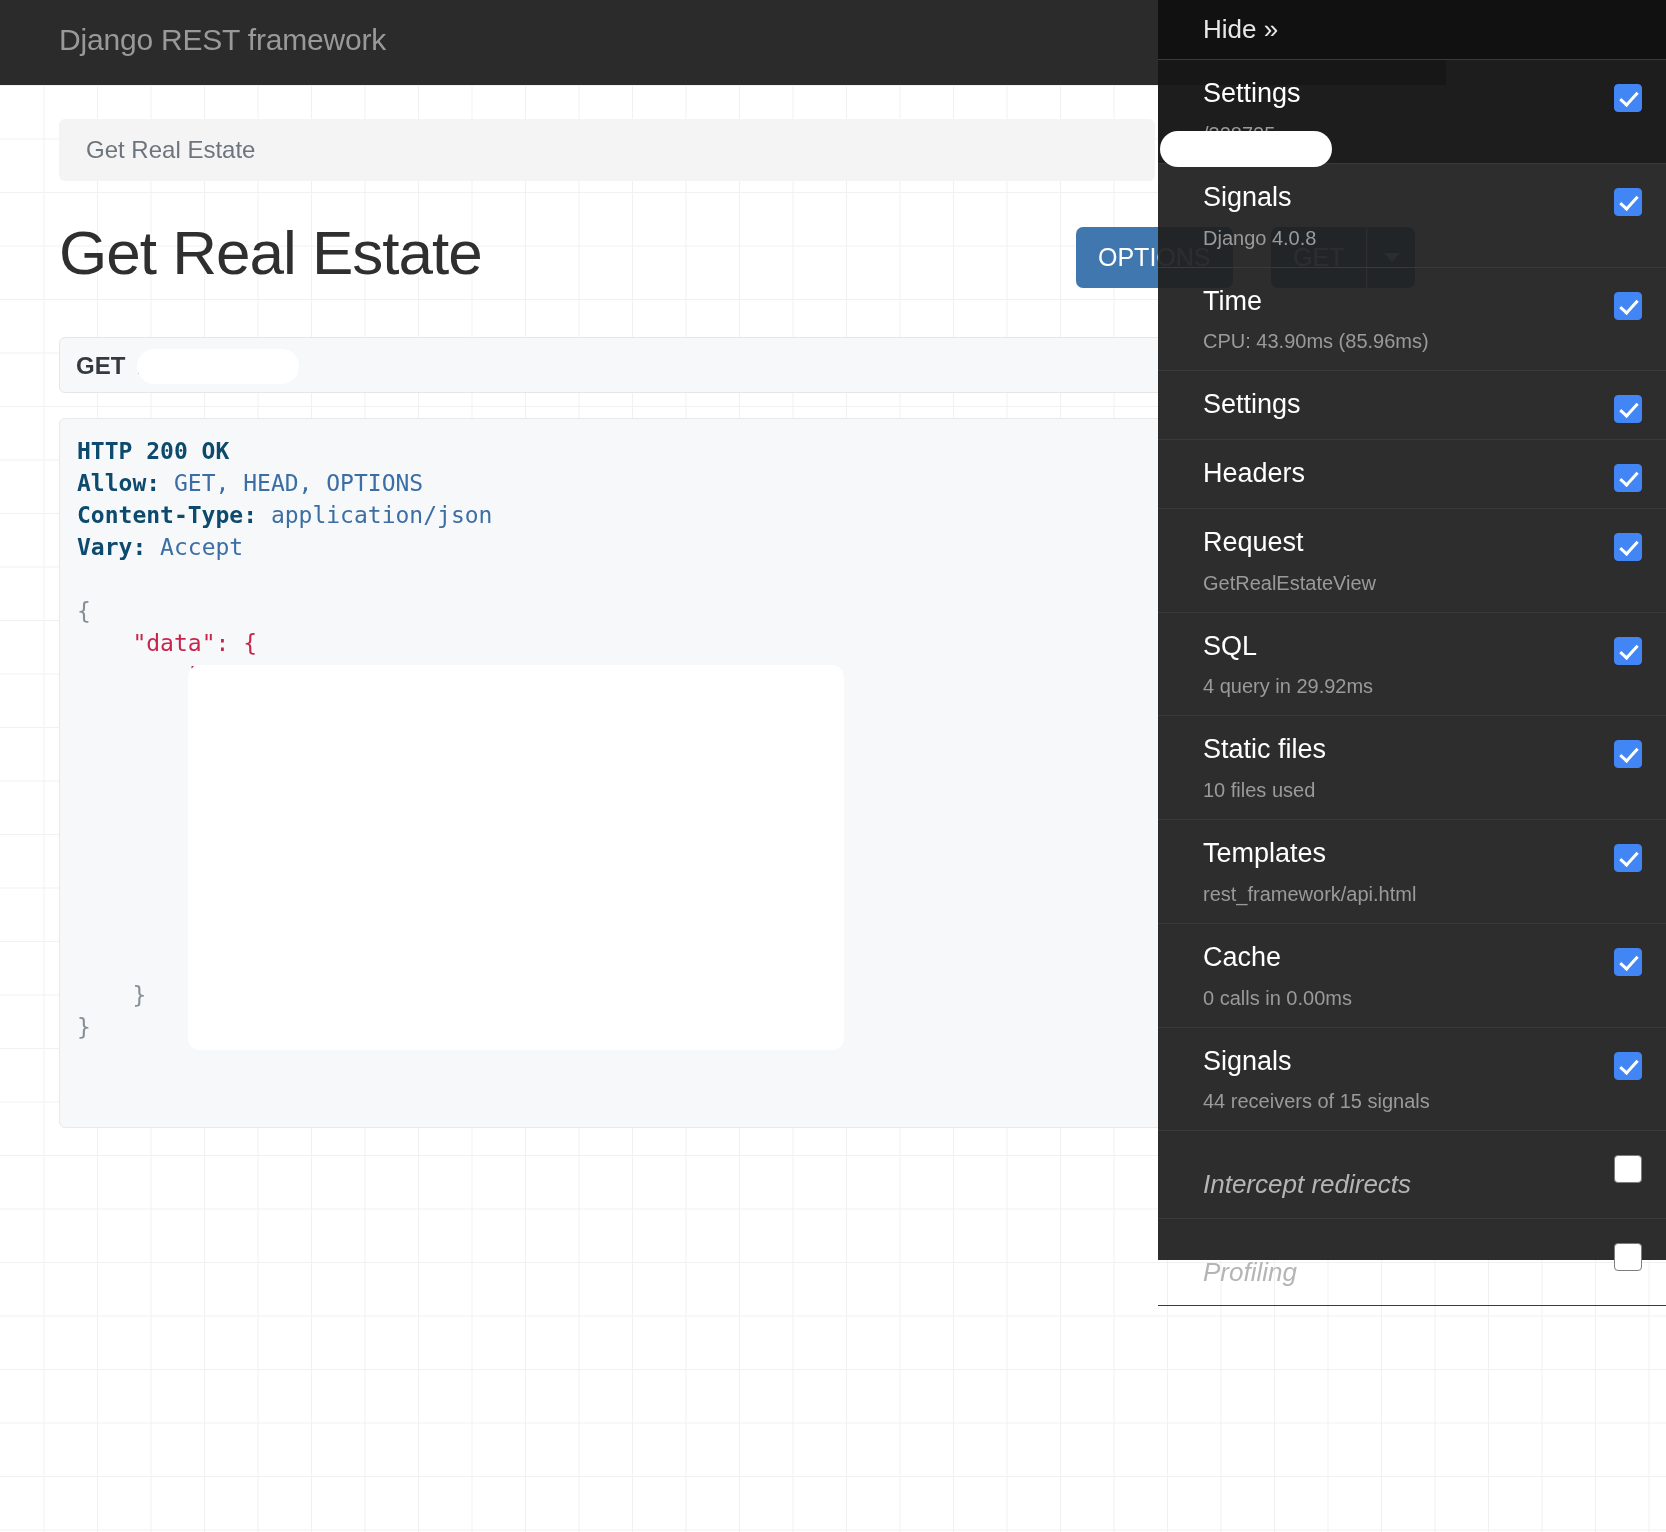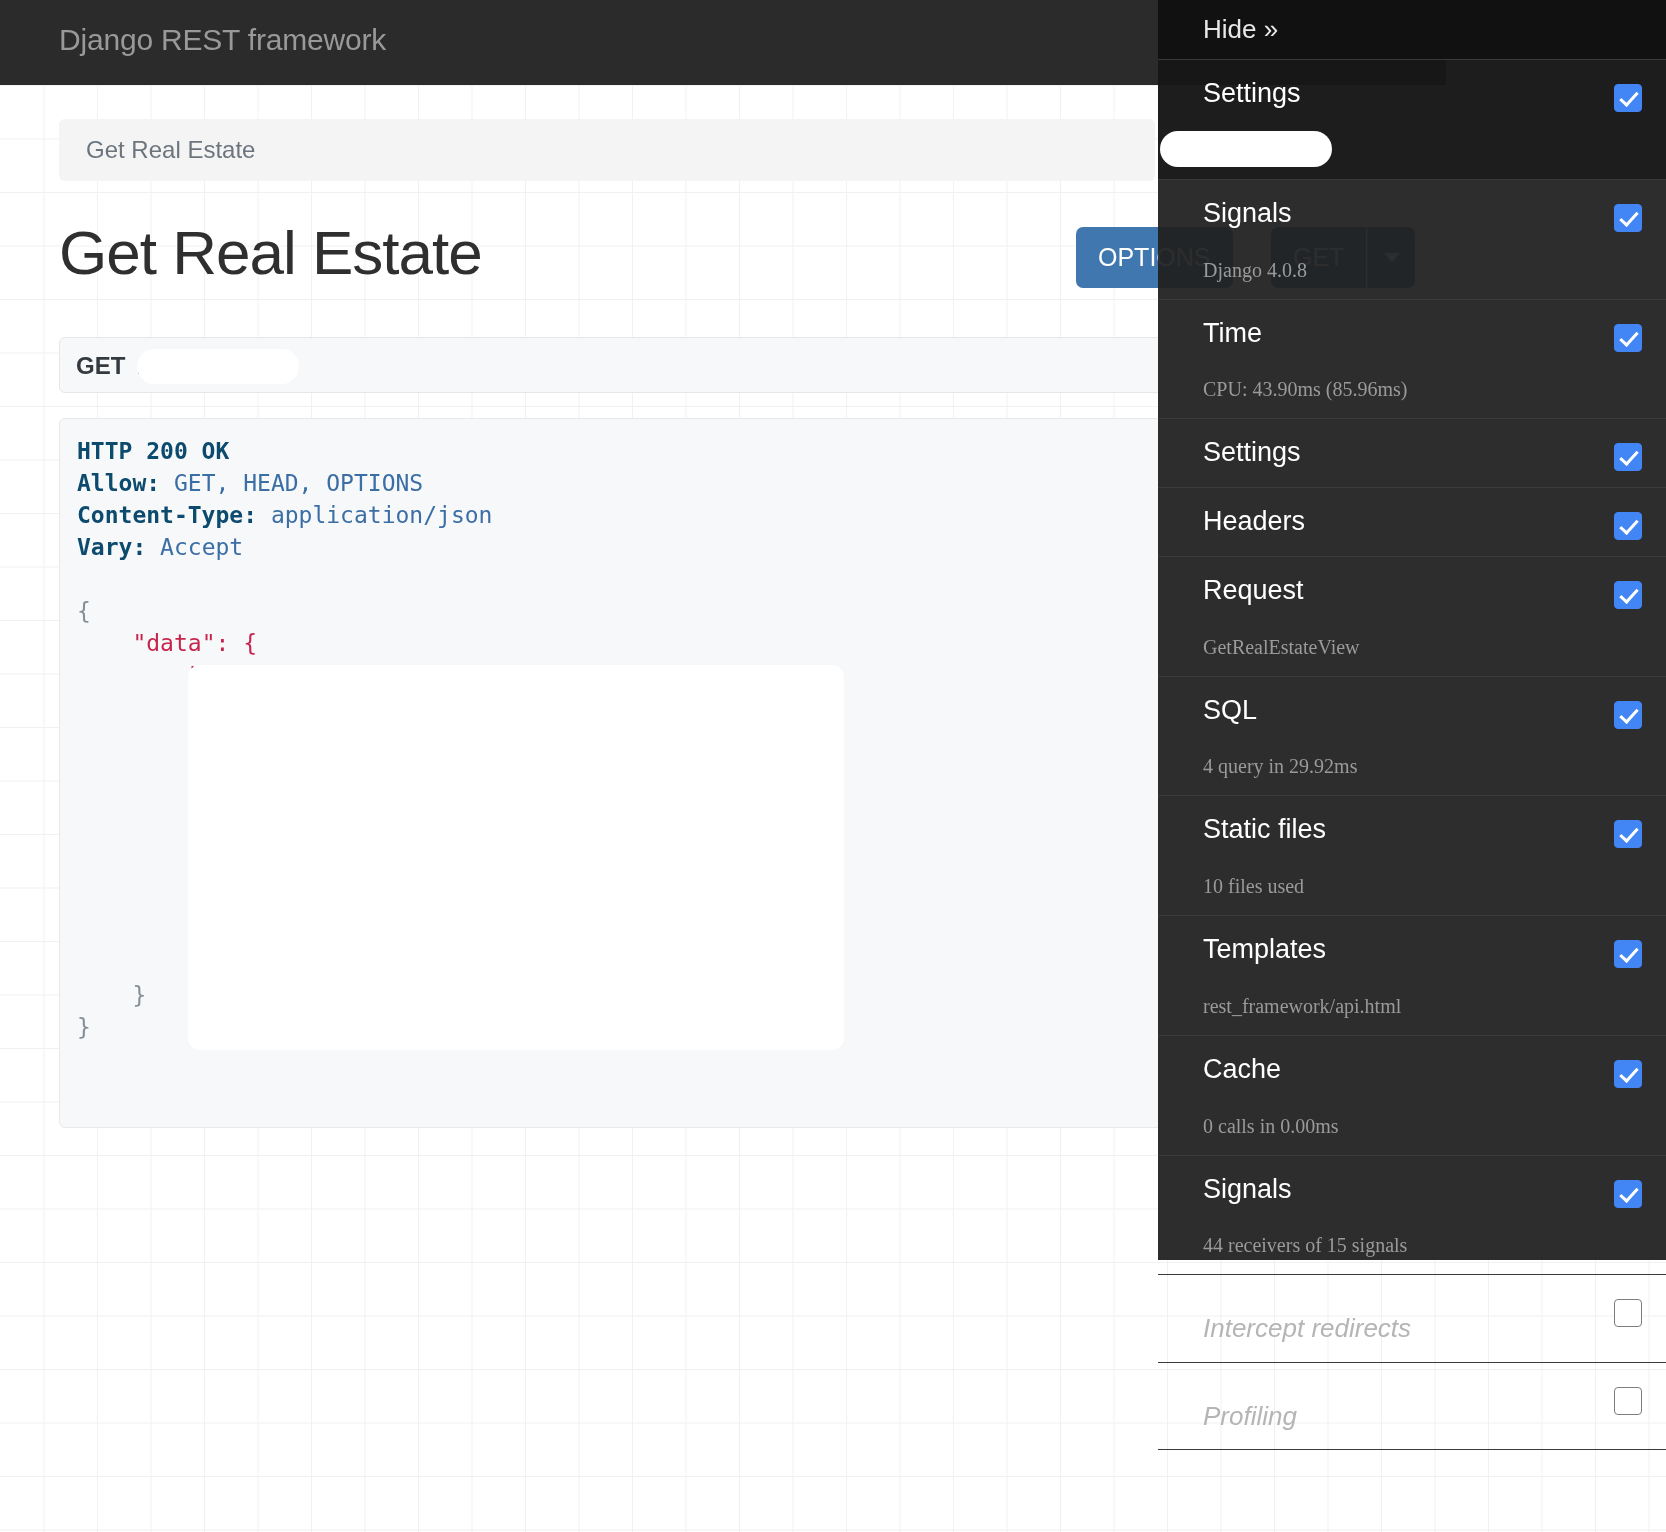--- a/index.html
+++ b/index.html
@@ -212,26 +212,25 @@
   }
   .ddt-panel.first { background: rgba(17,17,17,0.55); }
   .ddt-panel-title {
     font-size: 27px;
     font-weight: 400;
     color: #ffffff;
     line-height: 1.25;
     white-space: nowrap;
   }
   .ddt-panel-sub {
-    margin-top: 27px;
+    margin-top: 11px;
     font-size: 20px;
     color: #9a9a9a;
     line-height: 1.2;
     white-space: nowrap;
-    font-family: Liberation Serif, serif;
   }
   .ddt-panel.disabled .ddt-panel-title {
     font-style: italic;
     color: #b5b5b5;
     font-size: 26px;
     margin-top: 20px;
   }
   .ddt-check {
     position: absolute;
     right: 24px; top: 24px;

